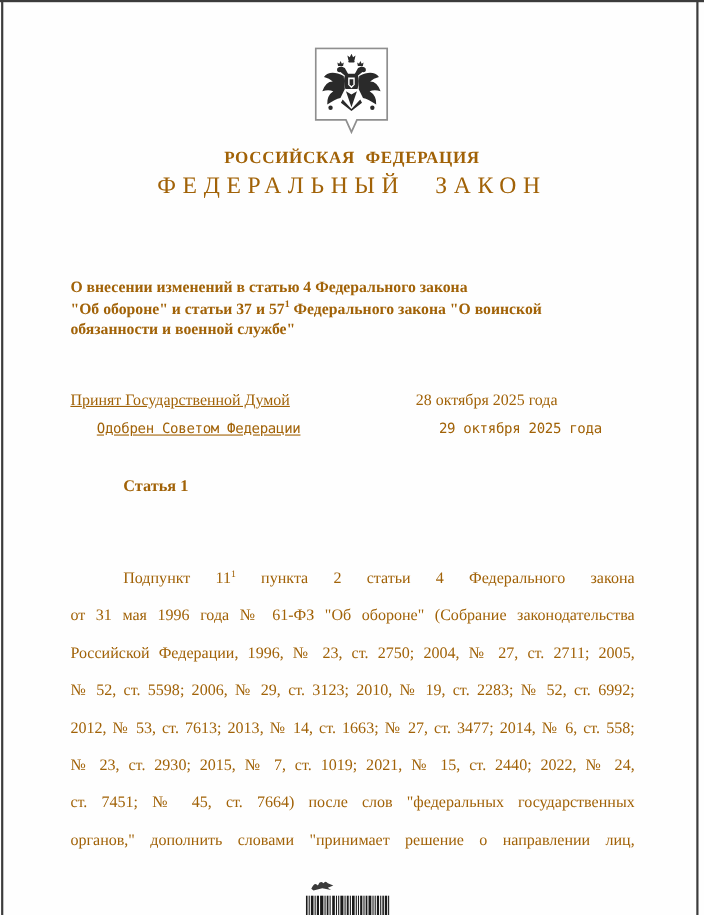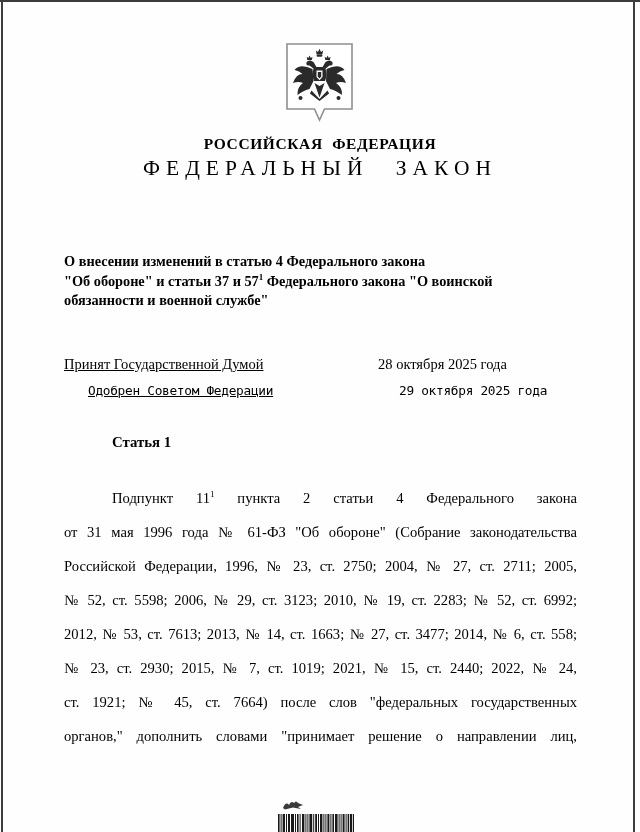--- a/index.html
+++ b/index.html
@@ -1,19 +1,19 @@
 <!DOCTYPE html>
 <html><head>
 <meta charset="utf-8">
 <style>
   html,body { margin:0; padding:0; background:#e8e8e8; }
   .page {
     position:relative; width:640px; height:832px; margin:0 auto;
     background:#fefefe; overflow:hidden;
-    font-family:"Liberation Serif", serif; color:#000000;
+    font-family:"Liberation Serif", serif; color:#a16207;
   }
   .edge { position:absolute; background:#3c3c3c; }
   .edge-top   { top:0; left:0; width:640px; height:2px; }
   .edge-left  { top:0; left:1px; width:2px; height:832px; }
   .edge-right { top:0; left:633px; width:2px; height:832px; }
 
   .emblem { position:absolute; left:286px; top:43px; width:67px; height:79px; }
 
   .country {
     position:absolute; top:135px; left:0; width:640px; text-align:center;
@@ -38,21 +38,21 @@
   }
   .adopt-date { position:absolute; top:0; }
   .adopt-row-1 .adopt-date { left:314px; }
   .adopt-row-2 .adopt-date { left:311px; }
 
   .article-heading {
     position:absolute; top:434px; left:112px;
     font-size:14.8px; font-weight:bold;text-align:center;
   }
   .body-text {
-    position:absolute; top:481px; left:64px; width:513px;
+    position:absolute; top:509px; left:64px; width:513px;
     font-size:14.6px;
   }
   .bline {
     height:34px; line-height:34px; white-space:nowrap;
     text-align:justify; text-align-last:justify; -moz-text-align-last:justify;
     white-space:normal; overflow:hidden;
   }
   .bline.indent { padding-left:48px; }
 
   .squiggle { position:absolute; left:281px; top:797px; width:26px; height:15px; }
@@ -110,21 +110,21 @@
 
   <div class="article-heading">Статья 1</div>
 
   <div class="body-text">
     <div class="bline indent"><span>Подпункт 11</span><sup>1</sup><span> пункта 2 статьи 4 Федерального закона</span></div>
     <div class="bline">от 31 мая 1996 года № 61-ФЗ "Об обороне" (Собрание законодательства</div>
     <div class="bline">Российской Федерации, 1996, № 23, ст. 2750; 2004, № 27, ст. 2711; 2005,</div>
     <div class="bline">№ 52, ст. 5598; 2006, № 29, ст. 3123; 2010, № 19, ст. 2283; № 52, ст. 6992;</div>
     <div class="bline">2012, № 53, ст. 7613; 2013, № 14, ст. 1663; № 27, ст. 3477; 2014, № 6, ст. 558;</div>
     <div class="bline">№ 23, ст. 2930; 2015, № 7, ст. 1019; 2021, № 15, ст. 2440; 2022, № 24,</div>
-    <div class="bline">ст. 1921; № 45, ст. 7664) после слов "федеральных государственных</div>
+    <div class="bline">ст. 7451; № 45, ст. 7664) после слов "федеральных государственных</div>
     <div class="bline">органов," дополнить словами "принимает решение о направлении лиц,</div>
   </div>
 
   <div class="squiggle">
     <svg viewBox="0 0 26 15" width="26" height="15" xmlns="http://www.w3.org/2000/svg">
       <path d="M2,11 Q5,4 8,8 q2,-5 5,-2 q2,-3 4,0 l5,2 -5,2 3,2 -8,-1.5 -8,2 Z" fill="#3a3a3a"></path>
     </svg>
   </div>
 
   <div class="barcode">

